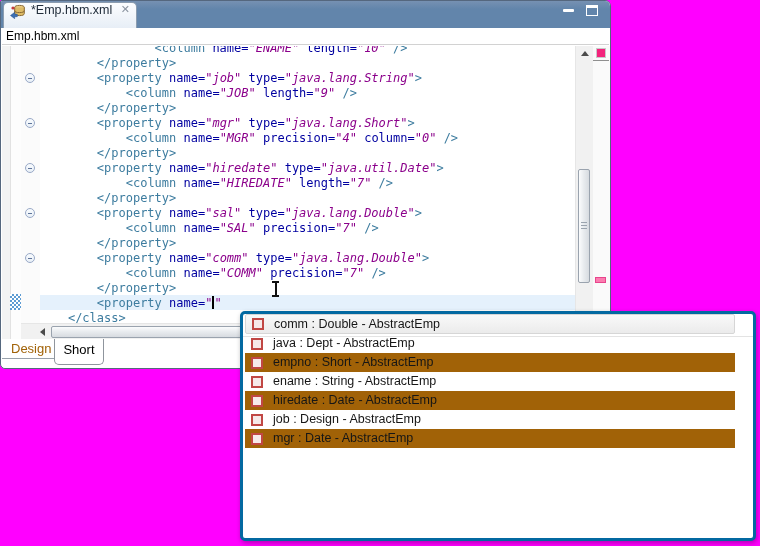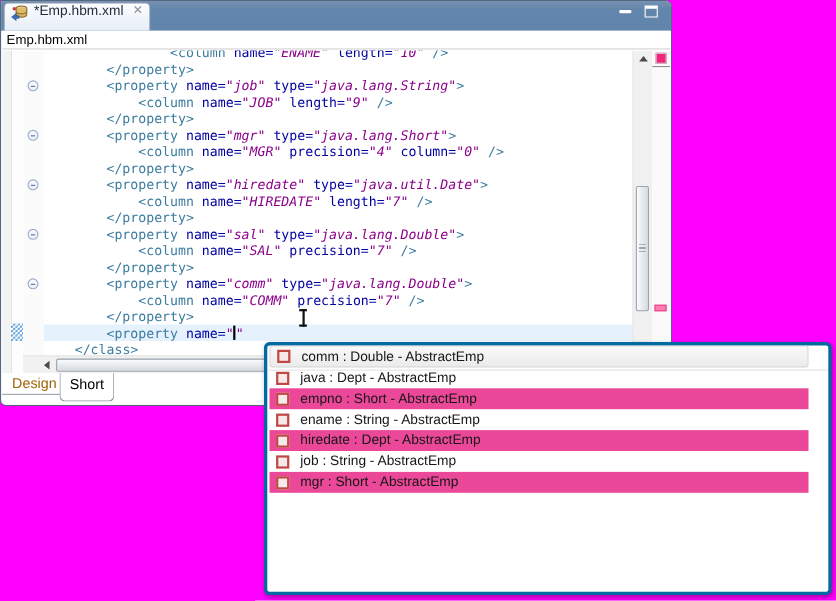--- a/index.html
+++ b/index.html
@@ -98,21 +98,21 @@
     font-size:13px;color:#000;text-align:center;line-height:22px;
   }
   
   .popup{
     position:absolute;left:212px;top:311px;width:516px;height:230px;
     background:#fff;border:3px solid #0369a1;border-radius:5px;box-sizing:border-box;
     box-shadow:1px 2px 5px rgba(0,0,0,.3);overflow:hidden;margin-left:28px;
   }
   .prow{height:19px;display:flex;align-items:center;margin:0 18px 0 2px;padding-left:6px;
     font-size:12.5px;color:#161616;white-space:nowrap;}
-  .prow.alt{background:#ec4899;}
+  .prow.alt{background:#a16207;}
   .prow.sel{
     background:linear-gradient(#F9F9F9,#EBEBEB);
     border:1px solid #D6D6D6;border-radius:2px;box-sizing:border-box;height:20px;
   }
   .psel-underline{position:absolute;left:0;right:0;top:22px;border-bottom:1px solid #E3E3E3;}
   .picon{display:inline-block;width:8px;height:8px;border:2px solid var(--icon-red,#C14744);
     background:#F6E9E9;box-sizing:content-box;margin-right:10px;flex:none;}
   .ptext{line-height:19px;}
   
   .ibeam{position:absolute;left:271px;top:281px;width:9px;height:16px;}
@@ -225,25 +225,25 @@
       <div class="prow alt">
         <span class="picon"></span>
         <span class="ptext">empno : Short - AbstractEmp</span>
       </div>
       <div class="prow">
         <span class="picon"></span>
         <span class="ptext">ename : String - AbstractEmp</span>
       </div>
       <div class="prow alt">
         <span class="picon"></span>
-        <span class="ptext">hiredate : Dept - AbstractEmp</span>
+        <span class="ptext">hiredate : Date - AbstractEmp</span>
       </div>
       <div class="prow">
         <span class="picon"></span>
-        <span class="ptext">job : String - AbstractEmp</span>
+        <span class="ptext">job : Design - AbstractEmp</span>
       </div>
       <div class="prow alt">
         <span class="picon"></span>
-        <span class="ptext">mgr : Short - AbstractEmp</span>
+        <span class="ptext">mgr : Date - AbstractEmp</span>
       </div>
     </div>
   <div class="psel-underline"></div>
 </div>
 
 </body></html>

